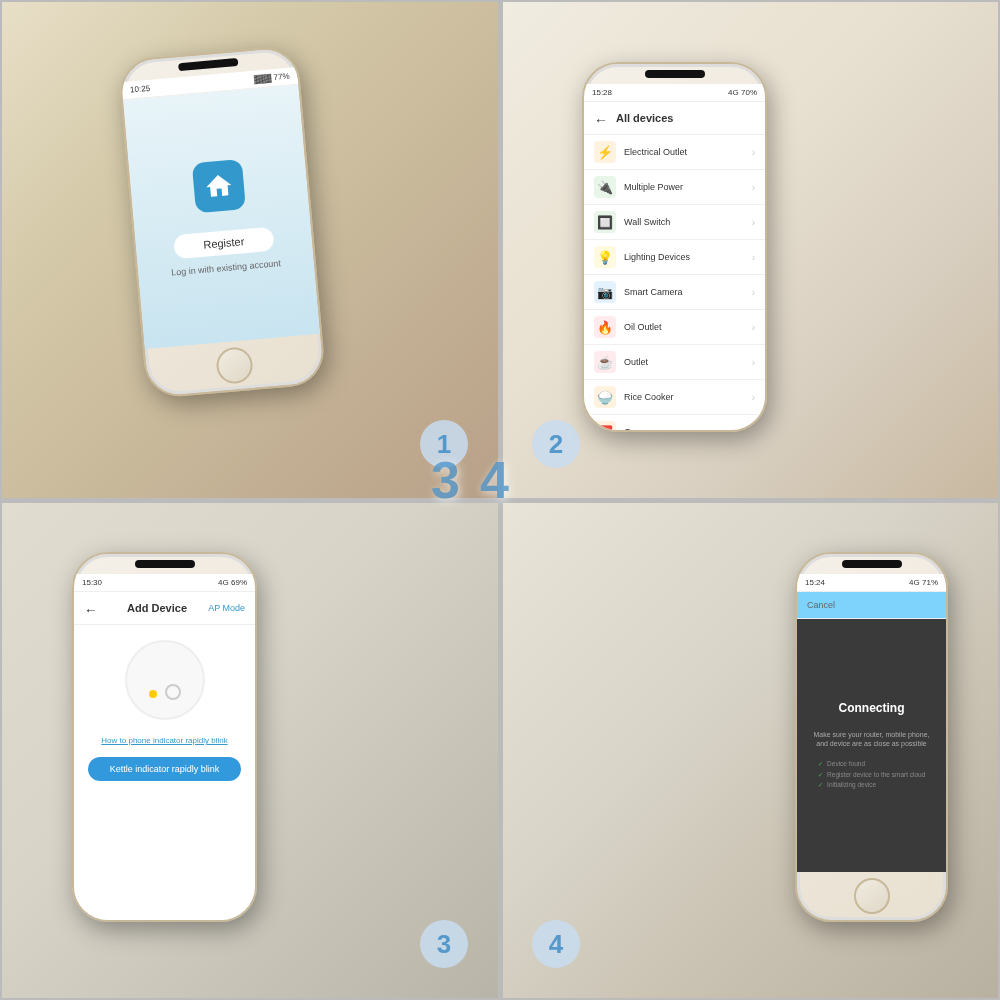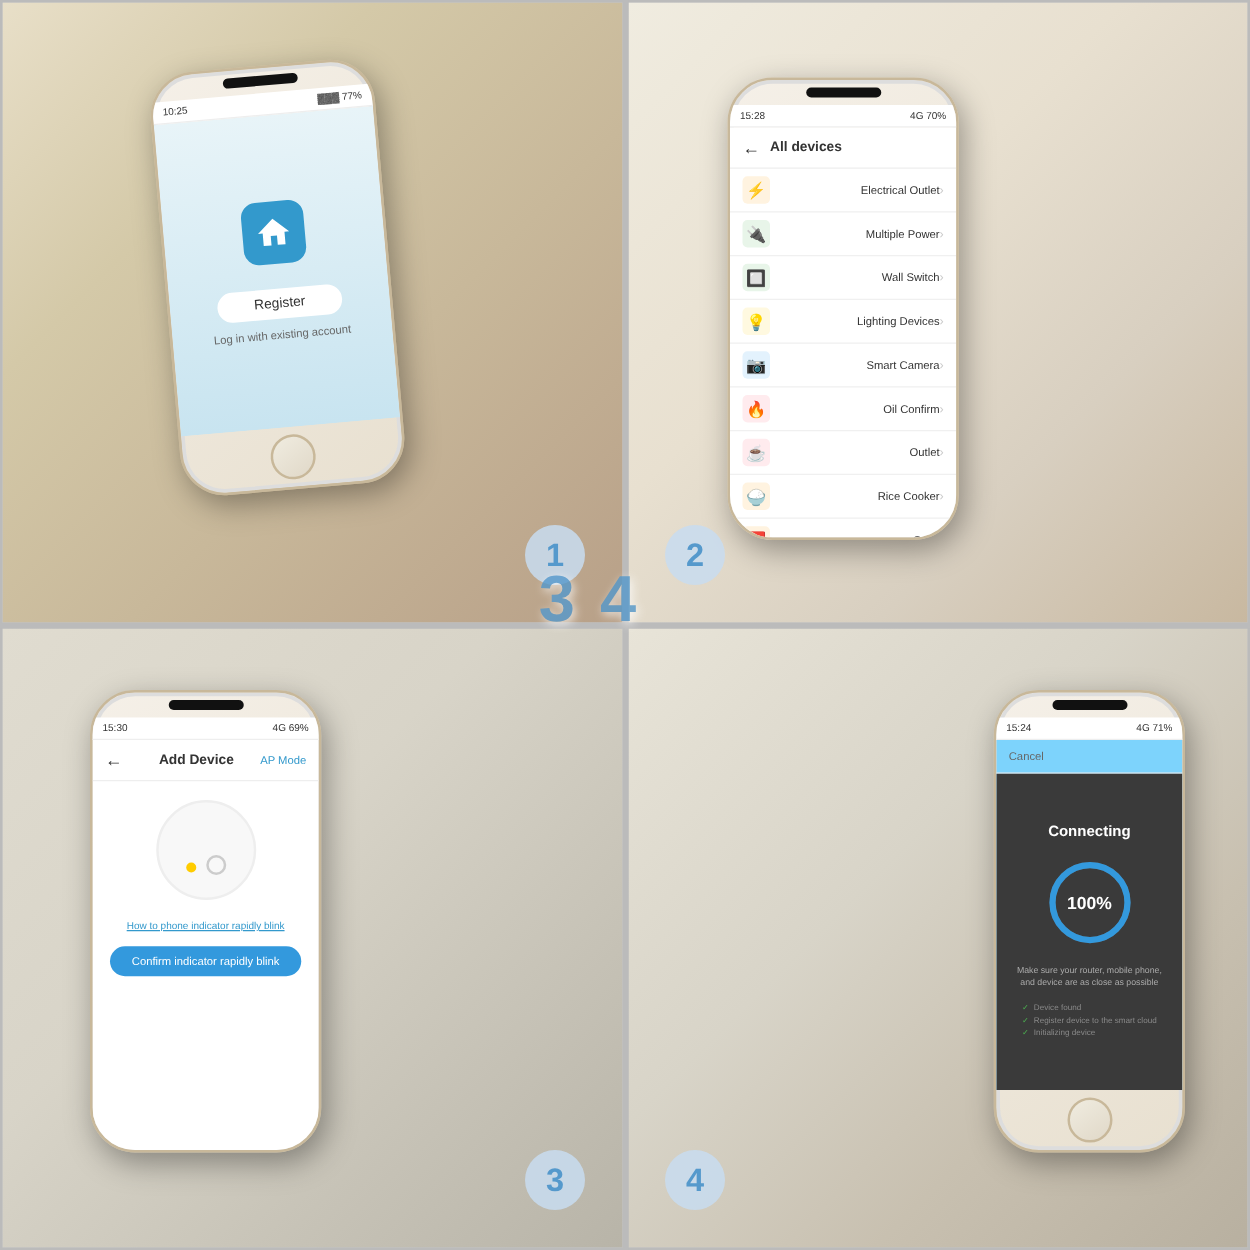--- a/index.html
+++ b/index.html
@@ -151,21 +151,20 @@
       font-size: 9px;
       color: #666;
     }
 
     
     .phone-2 {
       width: 185px;
       height: 370px;
       top: 60px;
       left: 80px;
-      text-align: right;
     }
 
     .all-devices-screen {
       display: flex;
       flex-direction: column;
       height: 100%;
       background: #fff;
     }
 
     .screen-header {
@@ -514,21 +513,21 @@
               <div class="device-icon" style="background:#e3f2fd;">
                   <span style="font-size:13px;">📷</span>
                 </div>
               <span class="device-name">Smart Camera</span>
               <span class="device-arrow">›</span>
             </div>
             <div class="device-item">
               <div class="device-icon" style="background:#ffebee;">
                   <span style="font-size:13px;">🔥</span>
                 </div>
-              <span class="device-name">Oil Confirm</span>
+              <span class="device-name">Oil Outlet</span>
               <span class="device-arrow">›</span>
             </div>
             <div class="device-item">
               <div class="device-icon" style="background:#ffebee;">
                   <span style="font-size:13px;">☕</span>
                 </div>
               <span class="device-name">Outlet</span>
               <span class="device-arrow">›</span>
             </div>
             <div class="device-item">
@@ -568,21 +567,21 @@
             <span class="screen-title">Add Device</span>
             <span style="font-size:9px; color:#3399cc;">AP Mode</span>
           </div>
           <div class="device-visual">
             <div class="device-circle">
               <div class="device-dot-yellow"></div>
               <div class="device-power"></div>
             </div>
           </div>
           <div class="blink-link">How to phone indicator rapidly blink</div>
-          <div class="confirm-btn">Confirm indicator rapidly blink</div>
+          <div class="confirm-btn">Kettle indicator rapidly blink</div>
         </div>
       </div>
     </div>
     <div class="step-badge step-3">
       <span>3</span>
     </div>
   </div>
 
   <div class="cell cell-4">
     <div class="phone-frame phone-4">
@@ -591,27 +590,20 @@
         <span>15:24</span>
         <span>4G 71%</span>
       </div>
       <div class="phone-screen">
         <div class="connecting-screen">
           <div class="connecting-header">
             <span class="cancel-text">Cancel</span>
           </div>
           <div class="connecting-content">
             <div class="connecting-title">Connecting</div>
-            <div class="progress-circle">
-              <svg width="70" height="70" viewBox="0 0 70 70">
-                <circle cx="35" cy="35" r="30" fill="none" stroke="#555" stroke-width="5"></circle>
-                <circle cx="35" cy="35" r="30" fill="none" stroke="#3399dd" stroke-width="5" stroke-dasharray="188.5" stroke-dashoffset="0" stroke-linecap="round"></circle>
-              </svg>
-              <span class="progress-percent">100%</span>
-            </div>
             <div class="connecting-desc">Make sure your router, mobile phone, and device are as close as possible</div>
             <div class="connecting-steps">
               <div>
                 <span class="step-check">✓</span>Device found
               </div>
               <div>
                 <span class="step-check">✓</span>Register device to the smart cloud
               </div>
               <div>
                 <span class="step-check">✓</span>Initializing device

